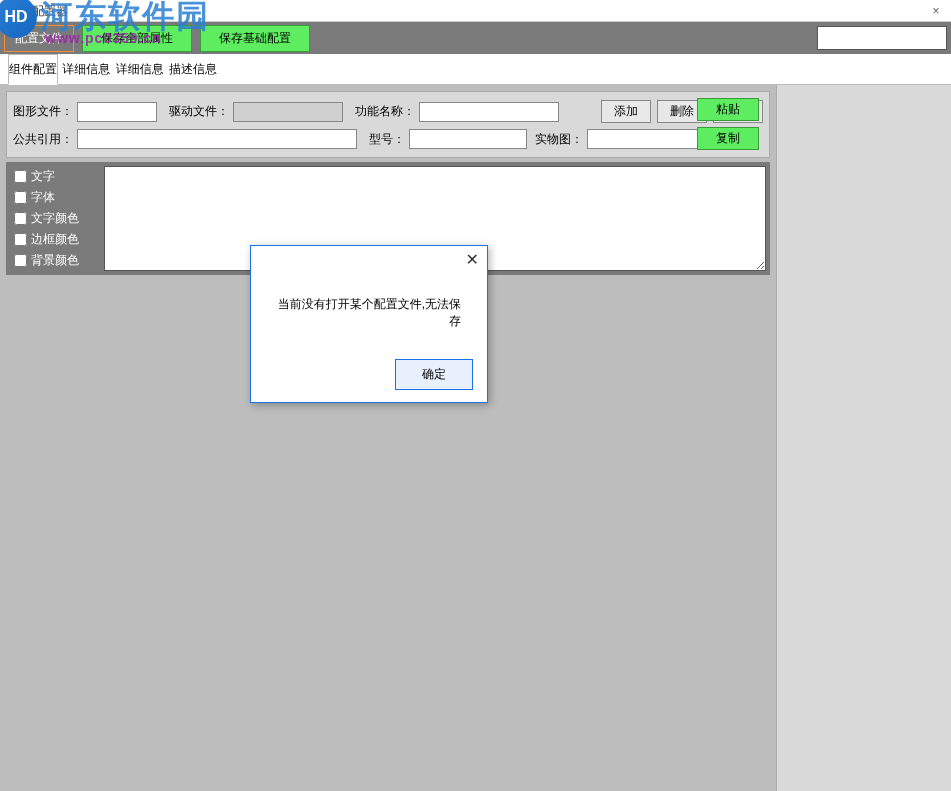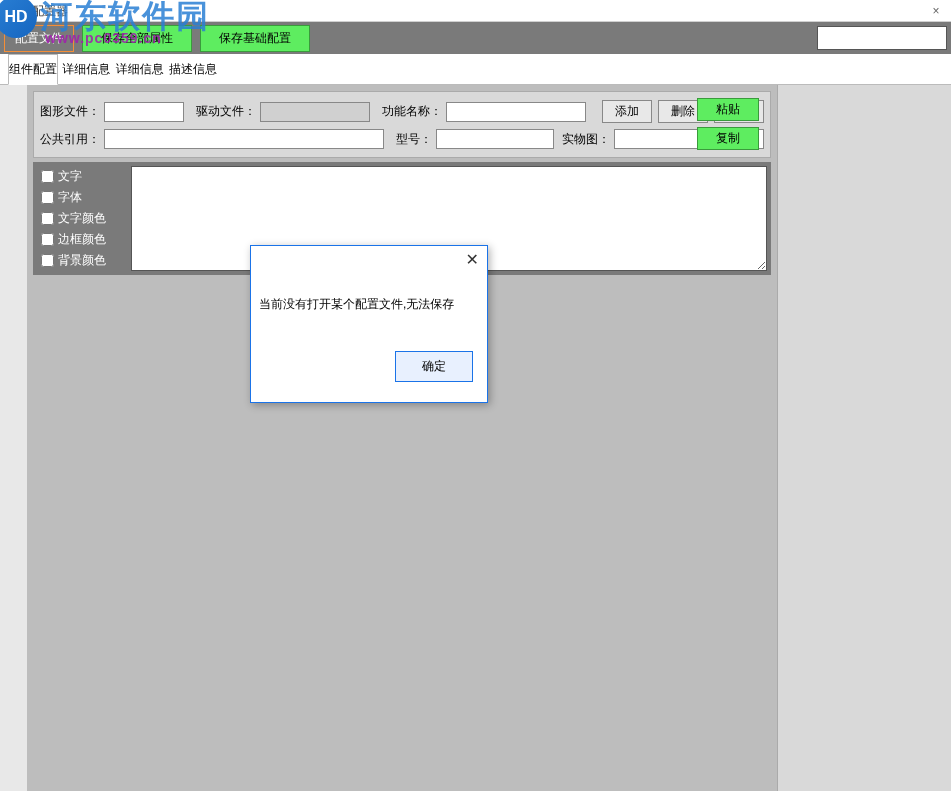--- a/index.html
+++ b/index.html
@@ -16,21 +16,21 @@
     
     .toolbar { background: #7a7a7a; height: 32px; display: flex; align-items: center; padding: 0 4px; gap: 8px; }
     .toolbar-btn { background: #5eed60; border: 1px solid #3a9b3c; padding: 4px 18px; cursor: pointer; }
     .toolbar-btn.orange { background: transparent; border: 1px solid #f58e37; color: #ffffff; padding: 4px 10px; }
     .toolbar-search { margin-left: auto; width: 130px; height: 24px; background: #fff; border: 1px solid #555; }
     
     .tabs { background: #fff; border-bottom: 1px solid #bbb; padding: 0 8px; }
     .tab { display: inline-block; padding: 6px 0; border: 1px solid transparent; margin-bottom: -1px; cursor: pointer; }
     .tab.active { border: 1px solid #bbb; border-bottom: 1px solid #fff; background: #fff; }
     
-    .content { display: flex; height: calc(100% - 22px - 32px - 30px); margin-left: 27px; }
+    .content { display: flex; height: calc(100% - 22px - 32px - 30px); }
     .main-panel { flex: 1; background: #bdbdbd; padding: 6px; display: flex; flex-direction: column; }
     .side-panel { width: 175px; background: #d9d9d9; border-left: 1px solid #aaa; }
     
     .form-area { background: #d9d9d9; padding: 8px 6px; border: 1px solid #aaa; margin-bottom: 4px; }
     .form-row { display: flex; align-items: center; margin-bottom: 6px; gap: 4px; }
     .form-label { white-space: nowrap; }
     .form-input { border: 1px solid #888; background: #fff; height: 20px; padding: 0 2px; }
     .form-select { border: 1px solid #888; background: #efefef; height: 22px; }
     
     .action-btns { display: flex; gap: 6px; margin-left: auto; }
@@ -41,22 +41,22 @@
     .check-list { width: 90px; }
     .check-item { color: #fff; padding: 2px 4px; display: flex; align-items: center; gap: 4px; }
     .check-item input { width: 13px; height: 13px; }
     .big-text { flex: 1; background: #fff; border: 1px solid #555; margin-left: 4px; min-height: 100px; }
     
     .canvas-area { flex: 1; background: #bdbdbd; margin-top: 4px; }
     
     .modal-overlay { position: absolute; top: 0; left: 0; right: 0; bottom: 0; z-index: 500; }
     .modal { position: absolute; top: 245px; left: 250px; width: 238px; height: 158px; background: #fff; border: 1px solid #1a73e8; box-shadow: 2px 2px 8px rgba(0,0,0,0.3); }
     .modal-close { position: absolute; top: 4px; right: 8px; font-size: 16px; cursor: pointer; color: #333; }
-    .modal-body { padding: 50px 8px 0; font-size: 12px; }
-    .modal-footer { position: absolute; bottom: 20px; right: 14px; border-radius: 12px; }
+    .modal-body { padding: 50px 26px 0; font-size: 12px; text-align: right; }
+    .modal-footer { position: absolute; bottom: 12px; right: 14px; border-radius: 12px; }
     .modal-btn { border: 1px solid #1a73e8; background: #e8f0fe; padding: 6px 26px; cursor: pointer; }
   </style>
 </head>
 <body>
 
 <div class="watermark">
   <span class="watermark-logo"></span>
   <span class="watermark-text">河东软件园</span>
   <div class="watermark-url">www.pc0359.cn</div>
 </div>

